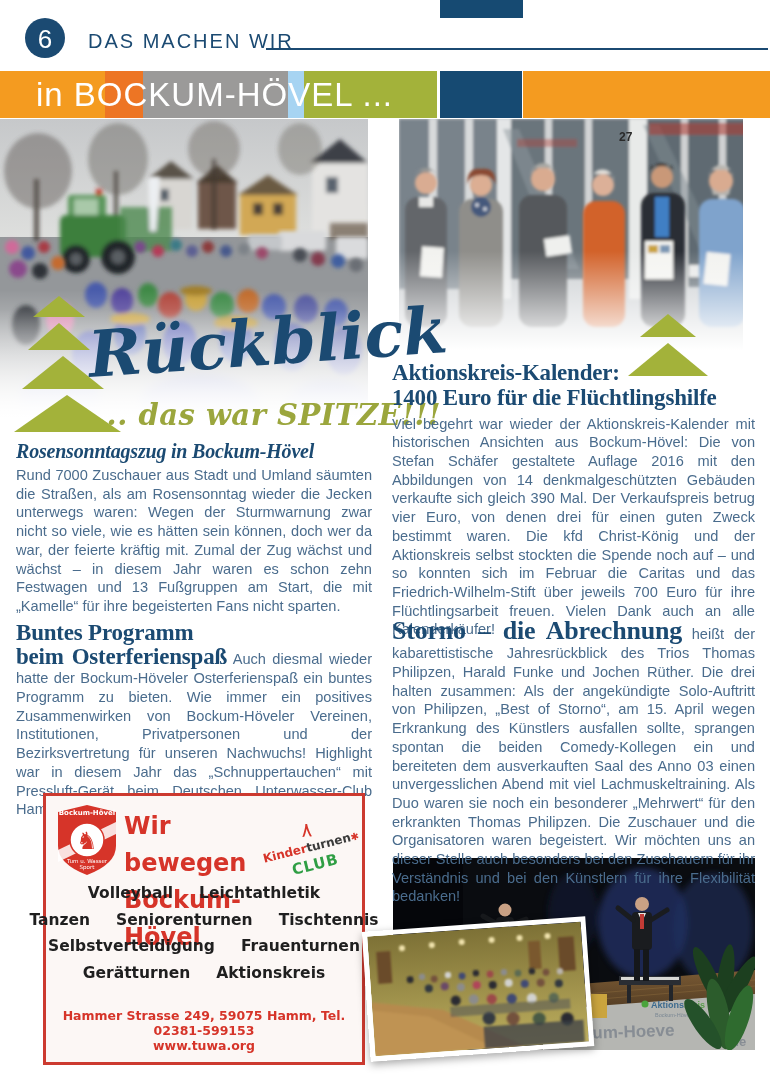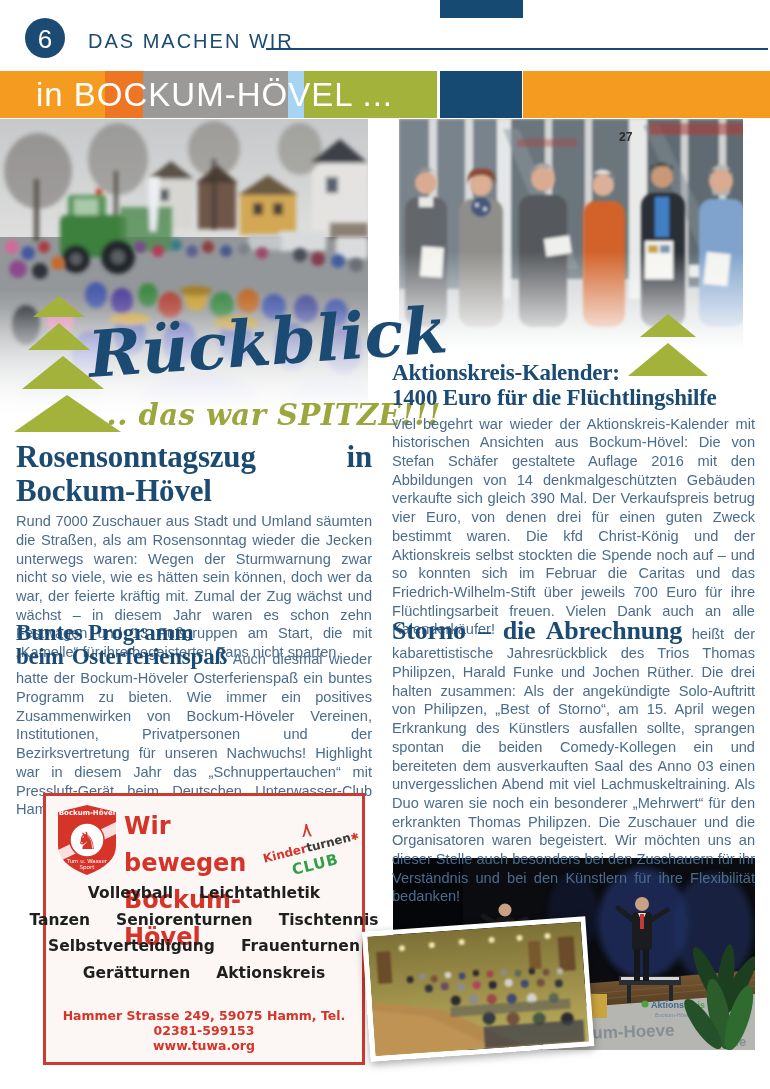--- a/index.html
+++ b/index.html
@@ -36,21 +36,21 @@
   .script{left:88px;top:306px;width:320px;font-family:"DejaVu Serif",serif;font-style:italic;
     font-weight:bold;font-size:64px;color:#1b4a72;transform:rotate(-4deg);z-index:6;}
   .subline{left:96px;top:398px;font-family:"DejaVu Serif",serif;font-style:italic;font-weight:bold;
     font-size:29px;color:#9ba63d;letter-spacing:.5px;z-index:6;}
 
   
   .col{color:#4a6c8d;font-size:14.6px;line-height:18.7px;text-align:justify;z-index:7;}
   .col p{margin:0;}
   h2.art{margin:0 0 4px 0;font-family:"Liberation Serif",serif;font-weight:bold;color:#1b4a72;
     line-height:1.1;letter-spacing:-0.2px;}
-  .h24{font-size:31px;} .h23{font-size:23px;}
+  .h24{font-size:20px;font-style:italic;} .h23{font-size:23px;}
   .ih{font-family:"Liberation Serif",serif;font-weight:bold;color:#1b4a72;font-size:23px;
     letter-spacing:-0.2px;line-height:1.05;}
   .ih.big{font-size:26px;}
 
   
   .adbox{left:43px;top:793px;width:316px;height:266px;border:3px solid #cc3a30;background:#fcf7f5;
     z-index:8;font-family:"DejaVu Sans",sans-serif;}
   .ad-title{position:absolute;left:78px;top:12px;width:170px;text-align:left;color:#d63429;
     font-weight:bold;font-size:24px;line-height:37px;}
   .ad-activities{position:absolute;left:6px;top:84px;width:304px;}

